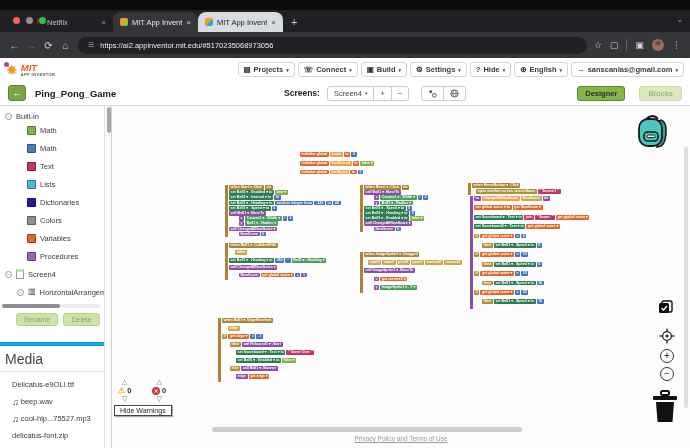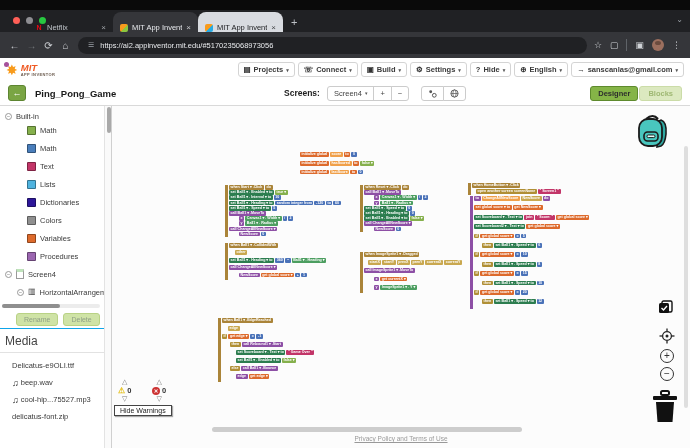--- a/index.html
+++ b/index.html
@@ -5,21 +5,21 @@
   *{margin:0;padding:0;box-sizing:border-box}
   body{font-family:"Liberation Sans",sans-serif;background:#000}
   .screen{width:690px;height:448px;position:relative;background:#fff;overflow:hidden}
 
   
   .titlebar{height:10px;background:#0a0a0a}
   .tabstrip{height:22px;background:#202124;position:relative;display:flex;align-items:flex-end}
   .dots{position:absolute;left:13px;top:7px;display:flex;gap:6px}
   .dot{width:7px;height:7px;border-radius:50%}
   .tabs{margin-left:28px;display:flex;align-items:flex-end}
-  .tab{height:20px;display:flex;align-items:flex-end;gap:4px;padding:0 7px;border-radius:8px 8px 0 0;font-size:7.5px;color:#bdc1c6;width:85px}
+  .tab{height:20px;display:flex;align-items:center;gap:4px;padding:0 7px;border-radius:8px 8px 0 0;font-size:7.5px;color:#bdc1c6;width:85px}
   .tab.active{background:#35363a;color:#e8eaed}
   .tab.light{background:#d8dbe0;color:#202124}
   .favicon{width:8px;height:8px;border-radius:2px;flex:none;font-size:7px;font-weight:bold;line-height:8px;text-align:center}
   .fav-netflix{color:#e50914;background:transparent}
   .fav-ai{background:linear-gradient(135deg,#f89b1c 55%,#8cc63e 55%)}
   .fav-comm{background:linear-gradient(135deg,#f89b1c 55%,#29abe2 55%)}
   .tab .ttl{white-space:nowrap;overflow:hidden;flex:1}
   .tab .close{font-size:8px;opacity:.8}
   .newtab{color:#bdc1c6;font-size:11px;margin:0 0 4px 8px}
   .winchevron{position:absolute;right:7px;top:5px;color:#9aa0a6;font-size:8px}
@@ -49,39 +49,39 @@
   
   .projectbar{height:25px;background:#fff;border-bottom:1px solid #d9d9d9;display:flex;align-items:center;padding:0 8px;position:relative}
   .backbtn{width:18px;height:16px;background:#7aa544;border:1px solid #5d8531;border-radius:3px;color:#fff;font-size:9px;display:flex;align-items:center;justify-content:center;cursor:pointer}
   .projtitle{font-size:9.5px;font-weight:bold;color:#1a1a1a;margin-left:9px}
   .screenslabel{position:absolute;left:284px;font-size:8.5px;font-weight:bold;color:#222}
   .screengroup{position:absolute;left:327px;display:flex}
   .sgbtn{border:1px solid #ccc;background:#fff;font-size:7.5px;color:#444;padding:2px 6px;display:flex;align-items:center;gap:3px;margin-left:-1px;cursor:pointer}
   .sgbtn:first-child{border-radius:3px 0 0 3px;margin-left:0}
   .sgbtn:last-child{border-radius:0 3px 3px 0}
   .iconsgroup{position:absolute;left:421px;display:flex}
-  .viewtoggle{margin-left:auto;display:flex;gap:1px}
+  .viewtoggle{margin-left:auto;display:flex;gap:14px}
   .designerbtn{background:#85b447;border:1px solid #5e8a2d;color:#2d2d2d;font-size:7.5px;font-weight:bold;padding:2px 7px;border-radius:3px;cursor:pointer}
   .blocksbtn{background:#dce9c0;border:1px solid #cbdca8;color:#9fb873;font-size:7.5px;font-weight:bold;padding:2px 8px;border-radius:3px;cursor:pointer}
 
   
   .main{display:flex;height:342px}
   .sidebar{width:104px;background:#fff;position:relative;font-size:7.5px;color:#3a3a3a;flex:none;overflow:hidden}
   .builtin{display:flex;align-items:center;gap:4px;padding:6px 0 0 5px;font-size:7.5px}
   .expander{width:7px;height:7px;border:1px solid #999;border-radius:50%;font-size:6px;line-height:5px;text-align:center;color:#777;flex:none}
   .pal{padding-left:27px;display:flex;align-items:center;gap:4px;height:18px;cursor:pointer}
   .palsq{width:9px;height:9px;border:1px solid rgba(0,0,0,.35);border-radius:1px;flex:none}
   .tree{display:flex;align-items:center;gap:4px;height:18px;cursor:pointer}
   .screenicon{width:8px;height:10px;background:#fff;border:1px solid #9a9a9a;border-top:3px solid #bfe3bb;flex:none}
   .haicon{font-size:8px;color:#333;line-height:8px}
   .sidehscroll{margin:3px 4px 0 2px;height:4px;background:#ececec;border-radius:2px;position:relative}
   .sidehthumb{position:absolute;left:0;top:0;height:4px;width:58px;background:#8f8f8f;border-radius:2px}
   .actionbtns{display:flex;gap:5px;padding-left:16px;margin-top:5px}
   .greenbtn{background:#cfe3a6;border:1px solid #b9d285;border-radius:3px;color:#8f9f86;font-size:7px;padding:2px 7px;cursor:pointer}
-  .mediahdr{border-top:1px solid #0ea5e9;margin-top:2px;padding:5px 0 4px 5px;font-size:12px;color:#444;border-bottom:1px solid #e2e2e2}
+  .mediahdr{border-top:4px solid #0ea5e9;margin-top:16px;padding:5px 0 4px 5px;font-size:14px;color:#444;border-bottom:1px solid #e2e2e2}
   .mediafile{display:flex;align-items:center;gap:2px;padding-left:12px;height:17px;color:#3a3a3a;white-space:nowrap}
   .mediafile:first-of-type{margin-top:4px}
   .noteicon{font-size:9px;color:#222}
   .sidebarscroll{width:8px;background:#fafafa;border-left:1px solid #e3e3e3;border-right:1px solid #d0d0d0;position:relative;flex:none}
   .sthumb{position:absolute;top:1px;left:2px;width:4px;height:26px;background:#a9a9a9;border-radius:2px}
 
   .canvas{flex:1;position:relative;background:#fcfcfc;overflow:hidden}
 
   
   .cluster{position:absolute}

